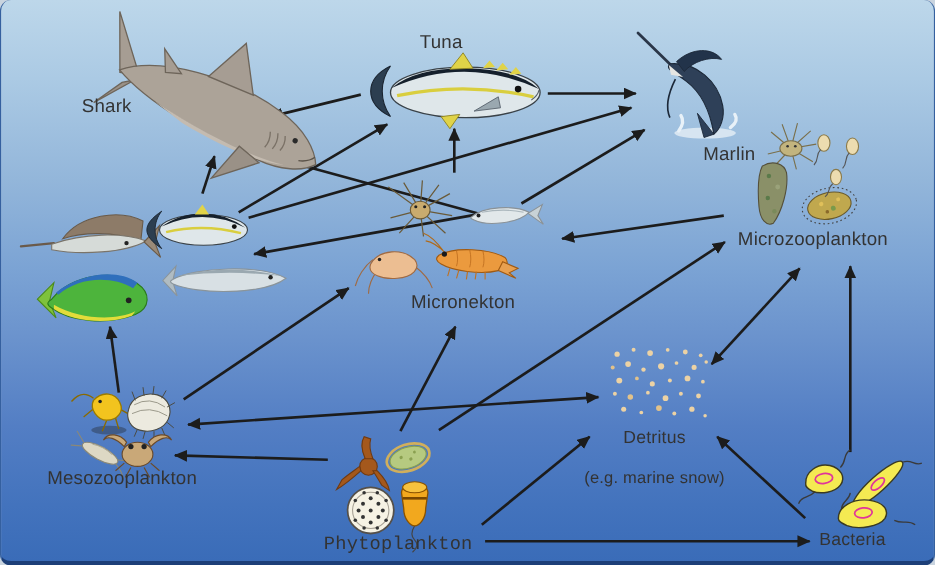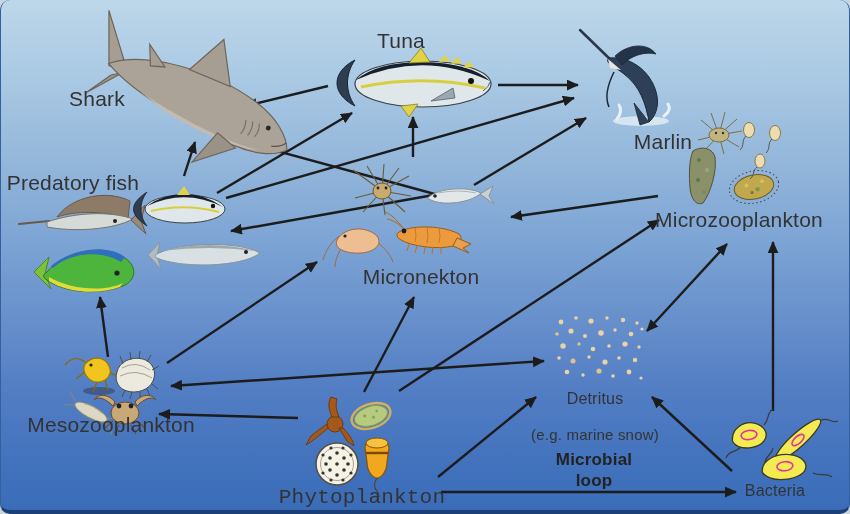--- a/index.html
+++ b/index.html
@@ -3,30 +3,30 @@
 <meta charset="utf-8">
 <style>
   html,body{margin:0;padding:0;background:#cfd9e4;font-family:"Liberation Sans",sans-serif;}
   .frame{position:relative;width:850px;height:514px;background:#c9d4df;overflow:hidden;}
   .stage{position:absolute;inset:0;box-sizing:border-box;border-radius:10px;
     border-left:1px solid #35609f;border-right:1px solid #35609f;border-bottom:4px solid #1d3f78;
     background:linear-gradient(180deg,#bdd7ea 0%,#abcae4 14%,#93b6da 32%,#709dd1 48%,#6b93cd 60%,#537ec4 76%,#4373bd 90%,#3a6cb8 100%);
     background:linear-gradient(180deg,#bdd7ea 0%,#abcae4 14%,#93b6da 32%,#7ba3d4 48%,#6b93cd 60%,#537ec4 76%,#4373bd 90%,#3a6cb8 100%);}
   svg.diagram{position:absolute;left:0;top:0;}
   .lbl{position:absolute;transform:translateX(-50%);white-space:nowrap;color:#333;
-       font-size:21px;letter-spacing:.2px;}
+       font-size:17px;letter-spacing:.2px;}
   .lbl.mid{font-size:16px;}
   .lbl.bold{font-weight:bold;color:#222;text-align:center;line-height:21px;font-size:17px;}
   .lbl-shark{left:96px;top:87px;}
   .lbl-tuna{left:400px;top:29px;}
   .lbl-marlin{left:622px;top:130px;margin-left:40px;}
   .lbl-predatory{left:72px;top:171px;}
   .lbl-micronekton{left:420px;top:265px;}
   .lbl-microzoo{left:738px;top:208px;}
-  .lbl-mesozoo{left:110px;top:413px;}
+  .lbl-mesozoo{left:110px;top:425px;}
   .lbl-phyto{left:361px;top:486px;font-family:Liberation Mono, monospace;}
   .lbl-detritus{left:594px;top:390px;text-align:center;}
   .lbl-detritus .sub{display:block;font-size:15px;margin-top:18px;}
   .lbl-microbial{left:593px;top:449px;}
   .lbl-bacteria{left:774px;top:482px;}
 </style>
 </head>
 <body>
 
 <div class="frame">
@@ -321,29 +321,24 @@
     <g transform="rotate(-6 786 467)">
       <path d="M761,468 C762,458 776,452 790,455 C803,458 808,466 803,473 C797,480 778,481 768,476 C763,473 760,471 761,468 Z" fill="#f4ea52" stroke="#3a3a22" stroke-width="1.3"></path>
       <ellipse cx="784" cy="466" rx="8" ry="4.5" fill="none" stroke="#e0359a" stroke-width="1.6"></ellipse>
     </g>
   </g>
 </svg>
 
   <div class="lbl lbl-shark">Shark</div>
   <div class="lbl lbl-tuna">Tuna</div>
   <div class="lbl lbl-marlin">Marlin</div>
-  <div class="lbl lbl-predatory">Predatory fish</div>
   <div class="lbl lbl-micronekton">Micronekton</div>
   <div class="lbl lbl-microzoo">Microzooplankton</div>
   <div class="lbl lbl-mesozoo">Mesozooplankton</div>
   <div class="lbl lbl-phyto">Phytoplankton</div>
   <div class="lbl mid lbl-detritus">
     <span>Detritus</span>
     <span class="sub">(e.g. marine snow)</span>
   </div>
-  <div class="lbl bold lbl-microbial">
-    <span>Microbial</span><br>
-    <span>loop</span>
-  </div>
   <div class="lbl mid lbl-bacteria">Bacteria</div>
 
 </div>
 </div>
 
 </body></html>

